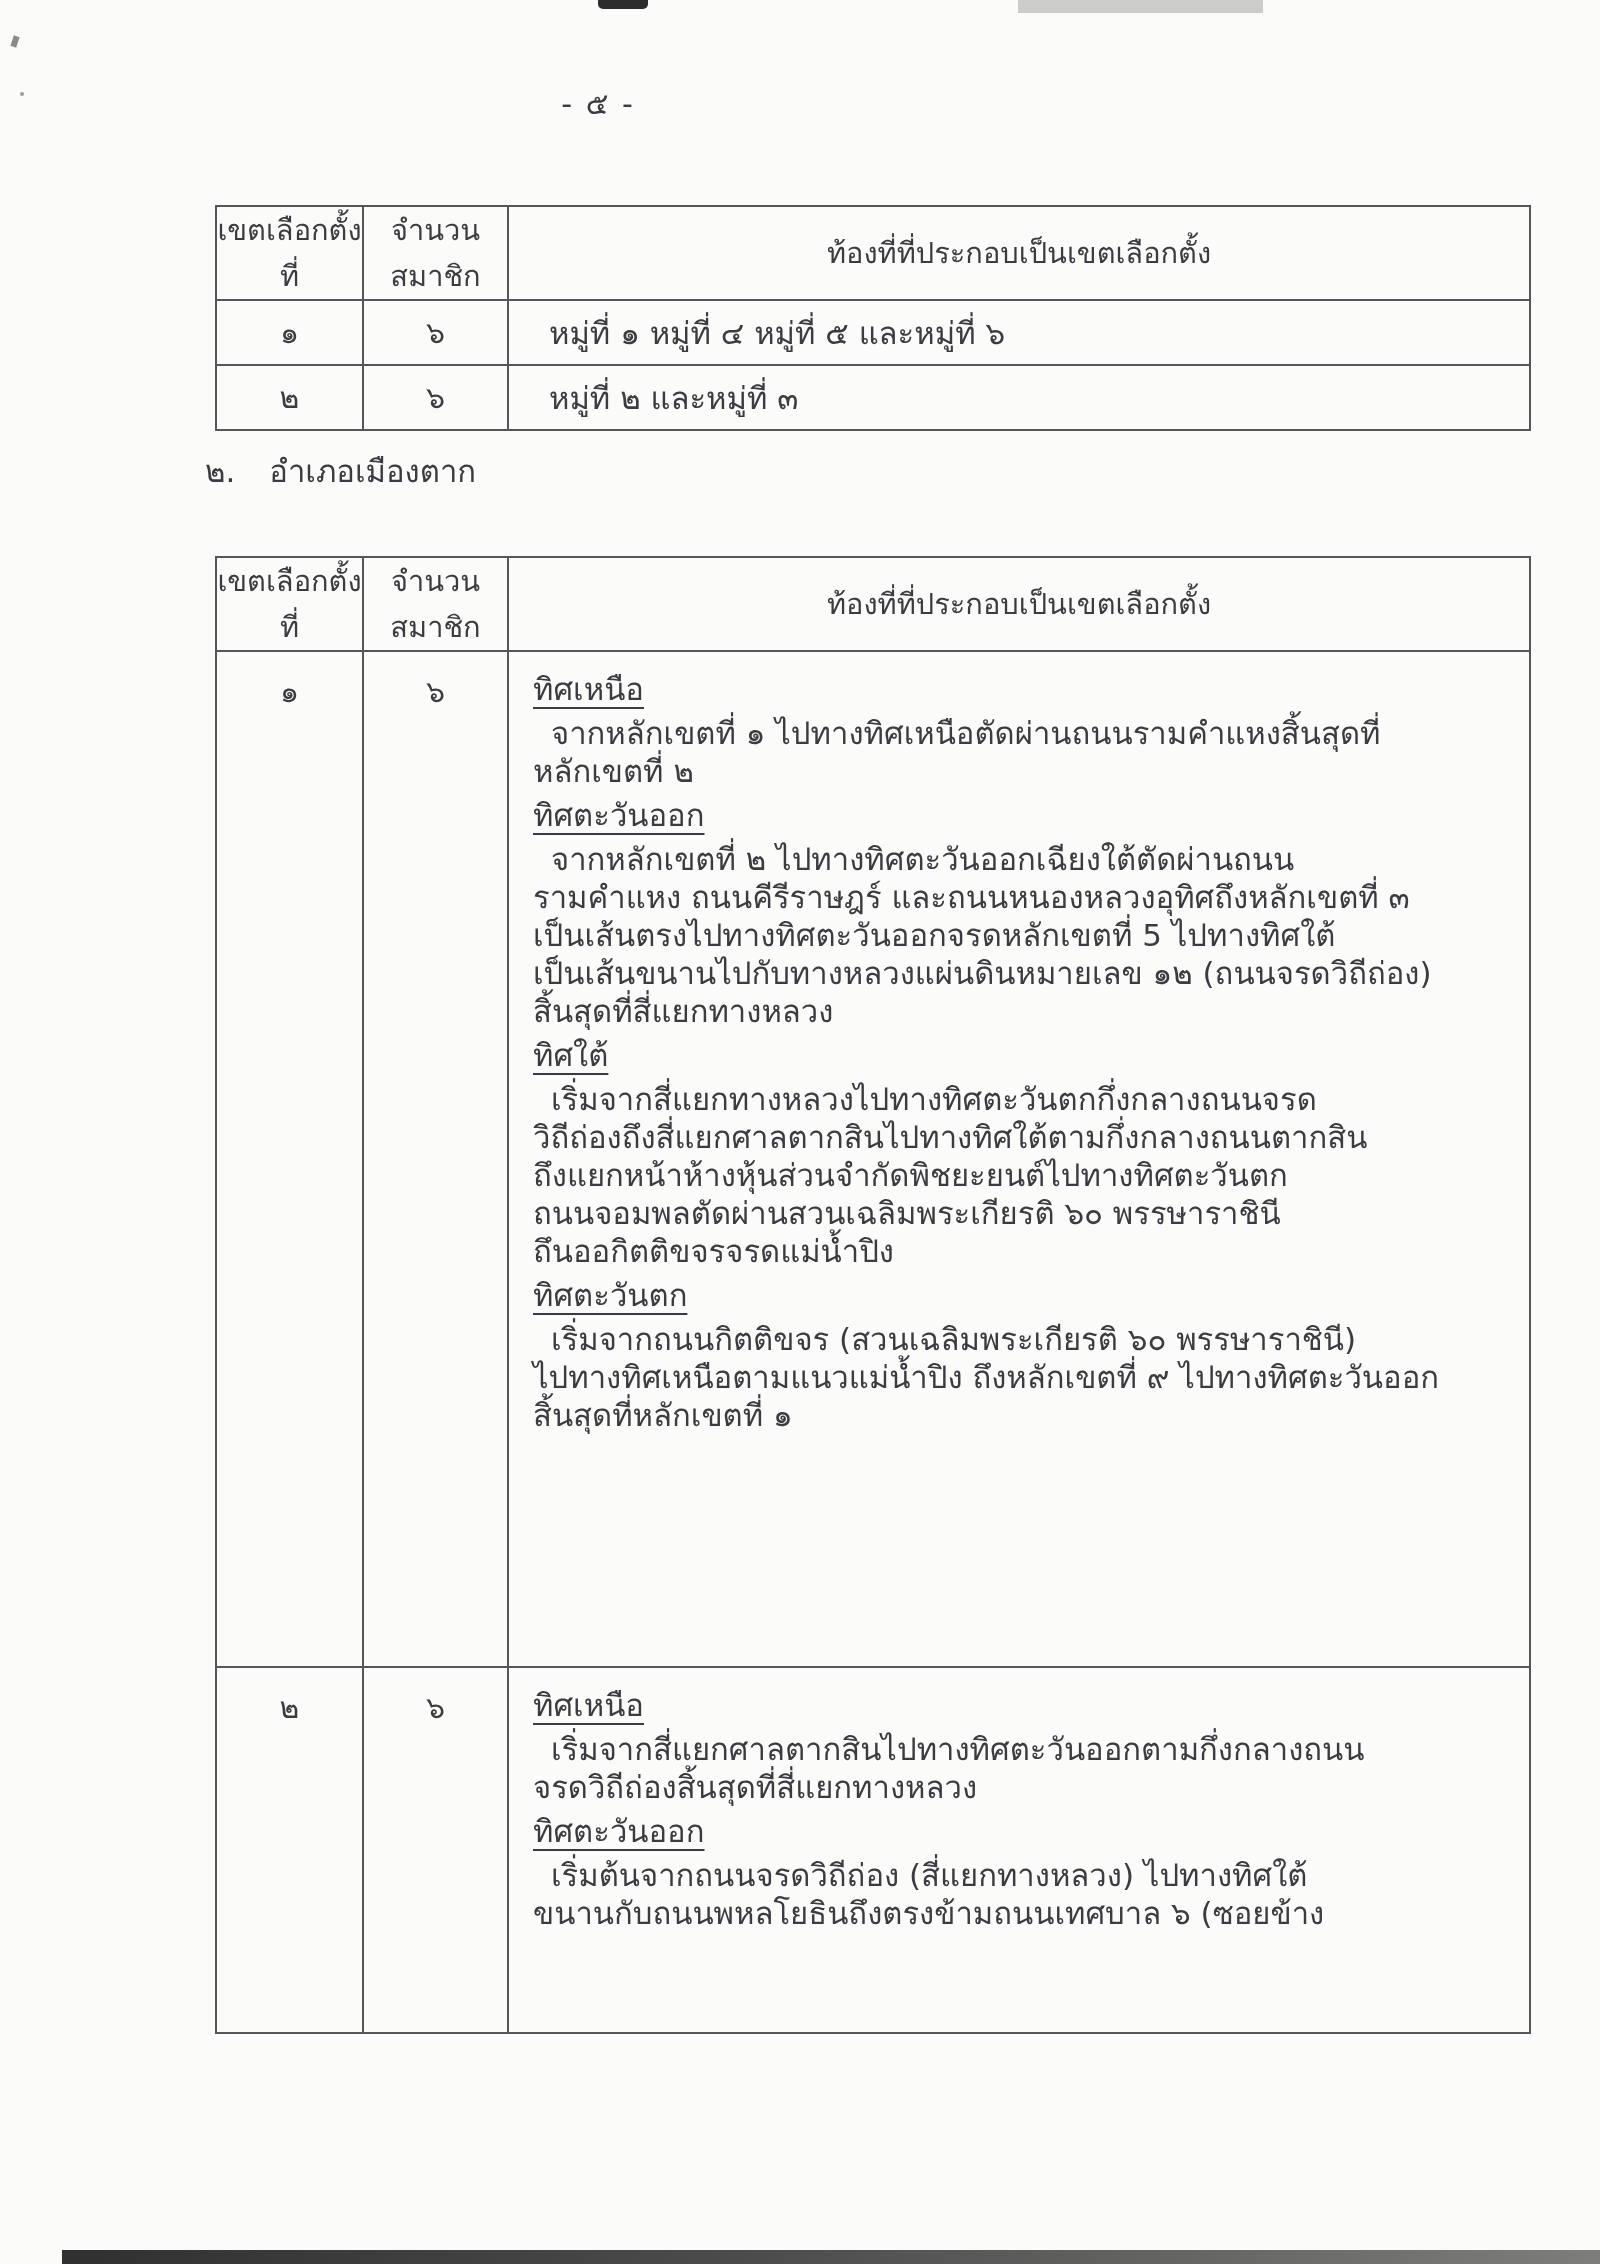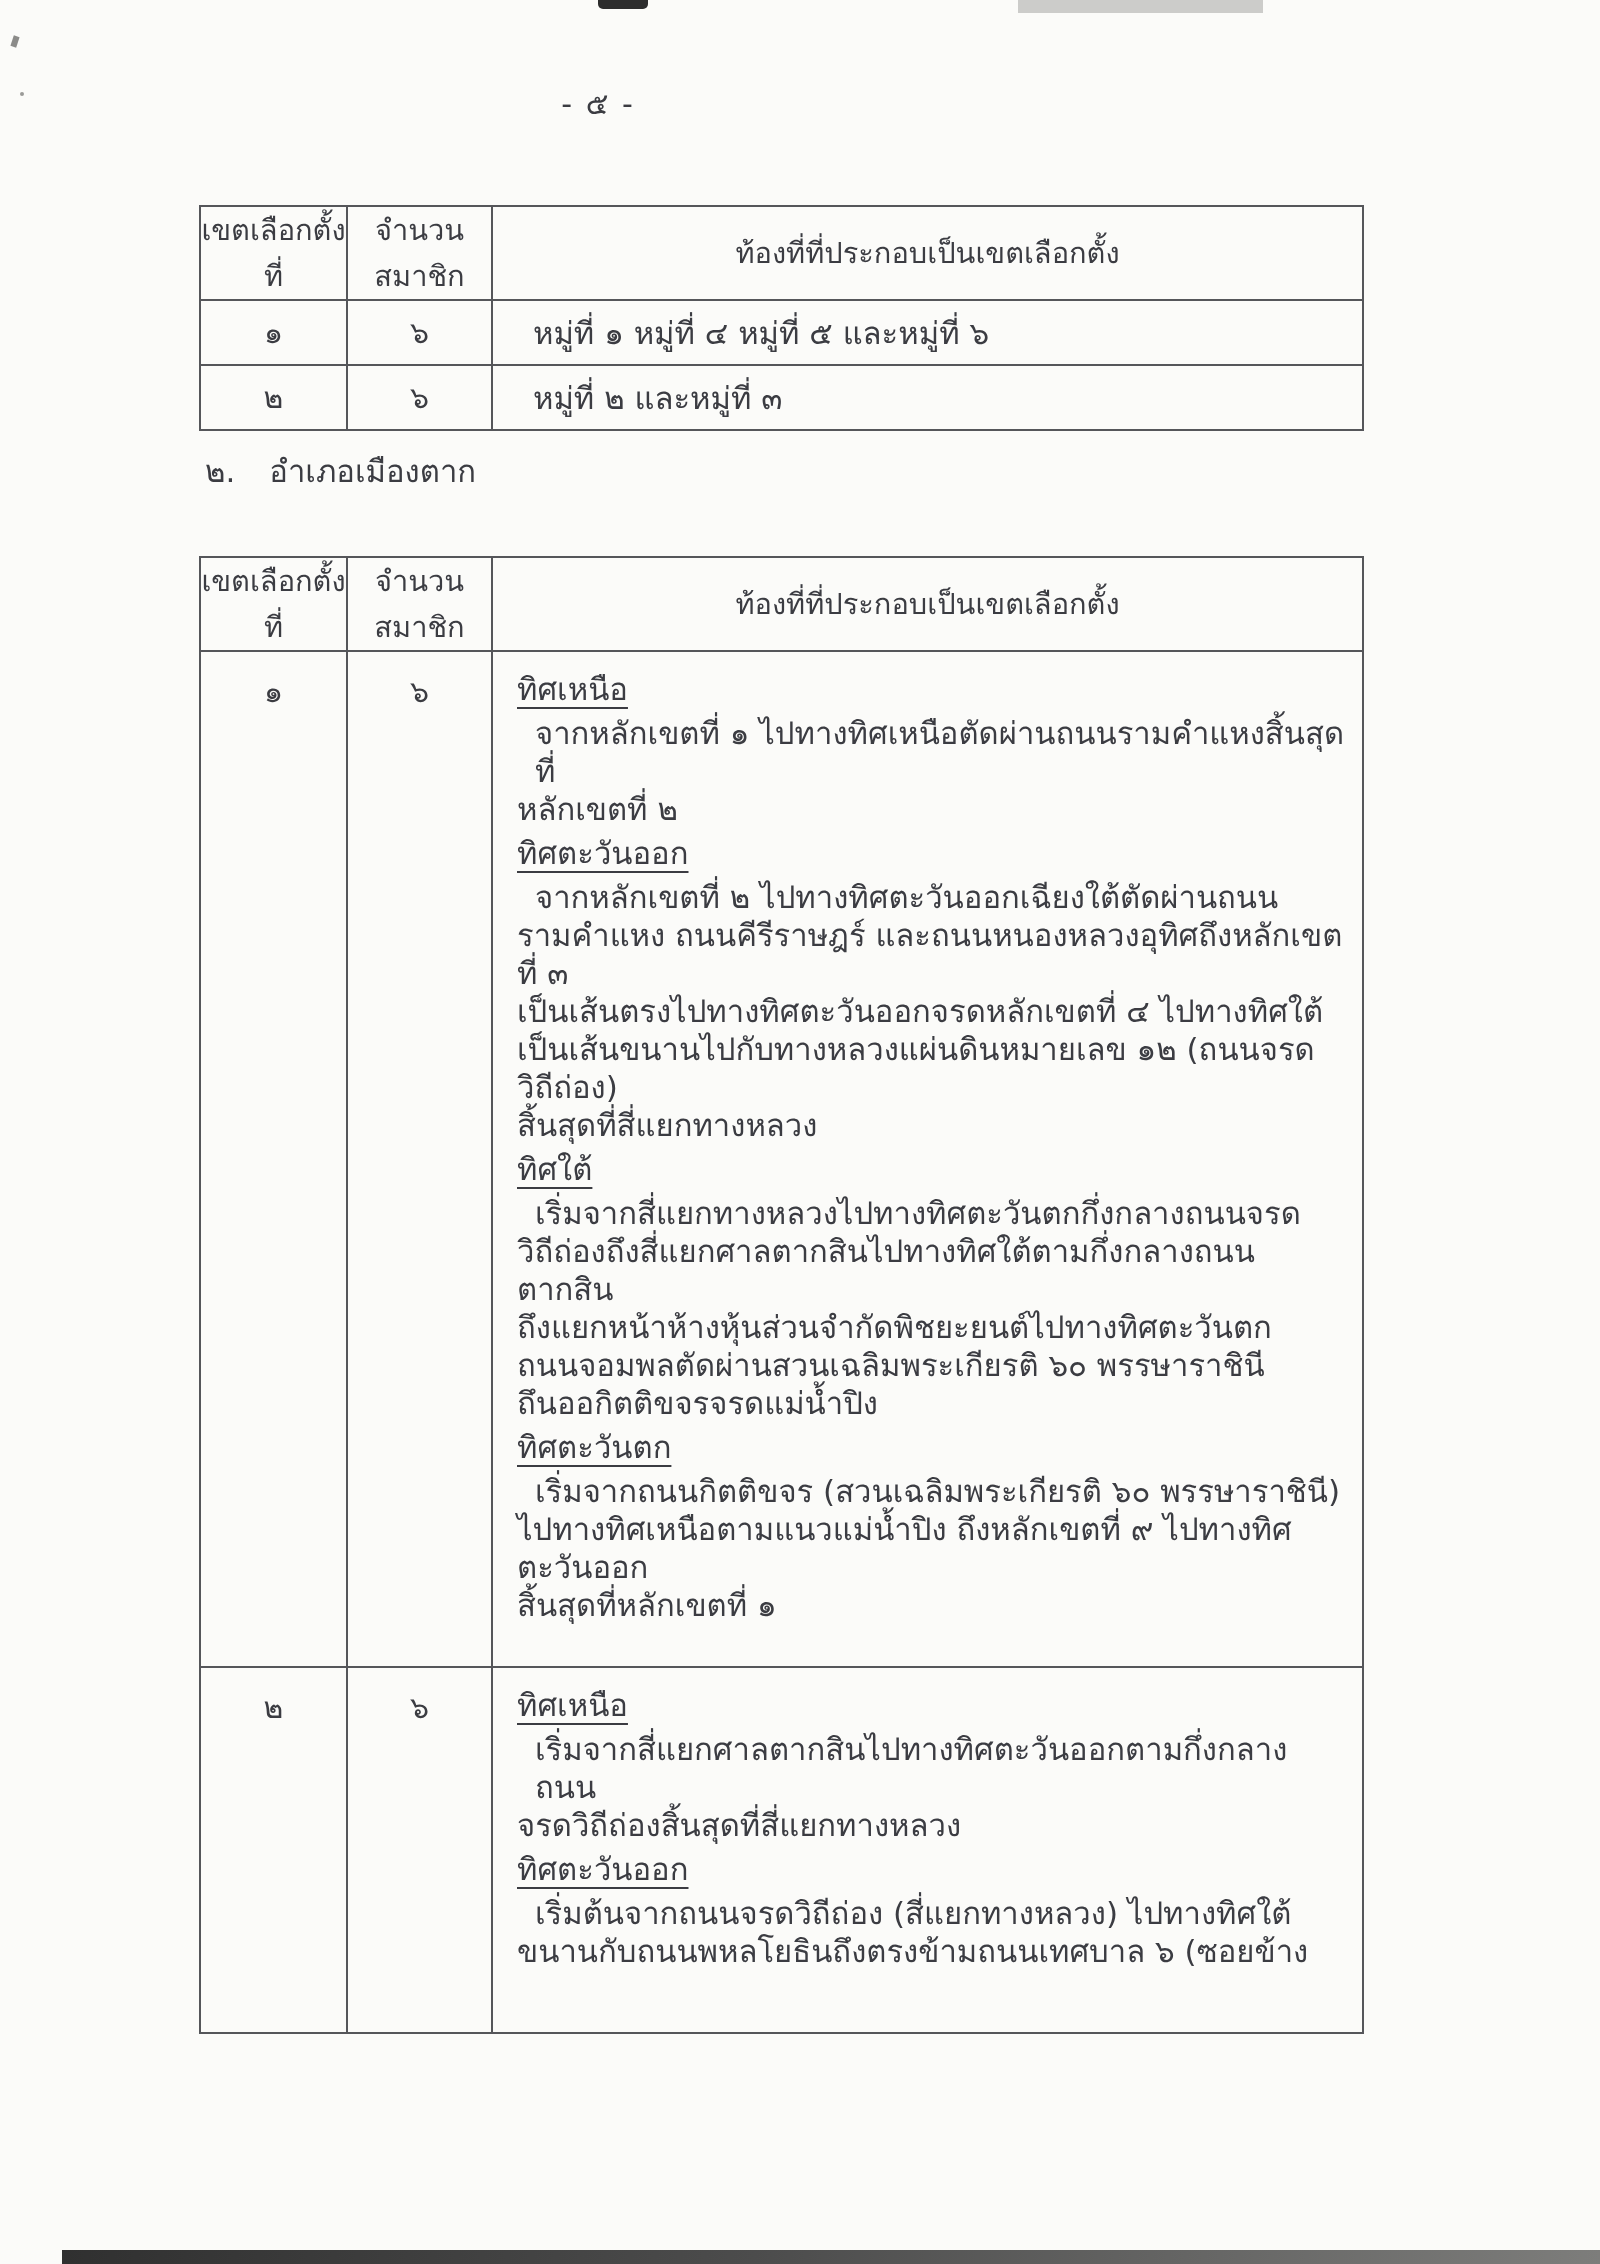--- a/index.html
+++ b/index.html
@@ -23,22 +23,22 @@
   
   .page-num{position:absolute;top:80px;left:548px;width:100px;text-align:center;font-size:30px;letter-spacing:2px;}
   .sec-heading{position:absolute;font-size:31px;white-space:nowrap;}
   .sec-heading .num{display:inline-block;}
   #h14{top:146px;left:205px;} #h14 .ttl{margin-left:30px;}
   #h2{top:446px;left:205px;}  #h2 .ttl{margin-left:34px;}
   #h21{top:498px;left:268px;} #h21 .ttl{margin-left:30px;}
 
   
   table.doc-table{
-    position:absolute;left:199px;
-    width:1165px;
+    position:absolute;left:215px;
+    width:1316px;
     border-collapse:collapse;
     table-layout:fixed;
     font-size:30px;
   }
   #table1{top:205px;}
   #table2{top:556px;}
   .doc-table col.c1{width:147px;}
   .doc-table col.c2{width:145px;}
   .doc-table th,.doc-table td{
     border:2px solid #55565a;
@@ -131,21 +131,21 @@
         <td class="desc">
           <div class="sec-block">
             <div class="sec-head">ทิศเหนือ</div>
             <div class="line first">จากหลักเขตที่ ๑ ไปทางทิศเหนือตัดผ่านถนนรามคำแหงสิ้นสุดที่</div>
             <div class="line">หลักเขตที่ ๒</div>
           </div>
           <div class="sec-block">
             <div class="sec-head">ทิศตะวันออก</div>
             <div class="line first">จากหลักเขตที่ ๒ ไปทางทิศตะวันออกเฉียงใต้ตัดผ่านถนน</div>
             <div class="line">รามคำแหง ถนนคีรีราษฎร์ และถนนหนองหลวงอุทิศถึงหลักเขตที่ ๓</div>
-            <div class="line">เป็นเส้นตรงไปทางทิศตะวันออกจรดหลักเขตที่ ๔ ไปทางทิศใต้</div>
+            <div class="line">เป็นเส้นตรงไปทางทิศตะวันออกจรดหลักเขตที่ 5 ไปทางทิศใต้</div>
             <div class="line">เป็นเส้นขนานไปกับทางหลวงแผ่นดินหมายเลข ๑๒ (ถนนจรดวิถีถ่อง)</div>
             <div class="line">สิ้นสุดที่สี่แยกทางหลวง</div>
           </div>
           <div class="sec-block">
             <div class="sec-head">ทิศใต้</div>
             <div class="line first">เริ่มจากสี่แยกทางหลวงไปทางทิศตะวันตกกึ่งกลางถนนจรด</div>
             <div class="line">วิถีถ่องถึงสี่แยกศาลตากสินไปทางทิศใต้ตามกึ่งกลางถนนตากสิน</div>
             <div class="line">ถึงแยกหน้าห้างหุ้นส่วนจำกัดพิชยะยนต์ไปทางทิศตะวันตก</div>
             <div class="line">ถนนจอมพลตัดผ่านสวนเฉลิมพระเกียรติ ๖๐ พรรษาราชินี</div>
             <div class="line">ถึนออกิตติขจรจรดแม่น้ำปิง</div>

